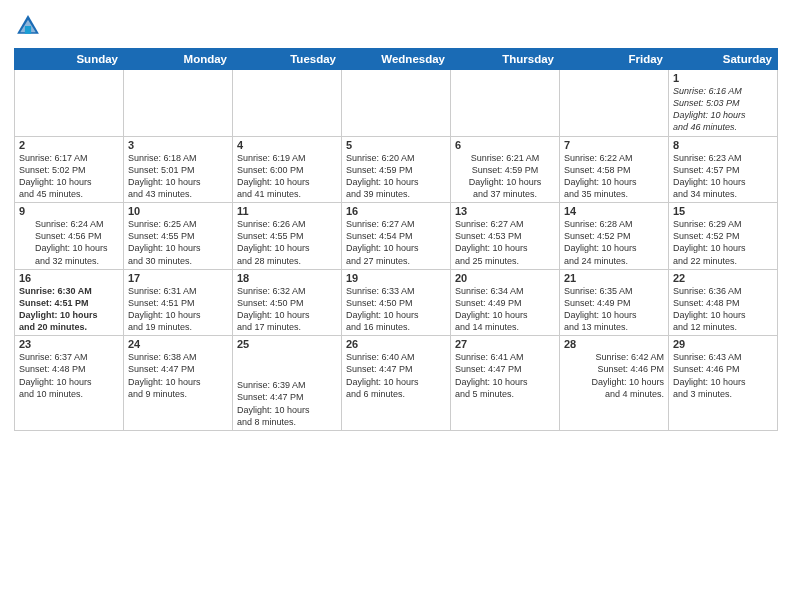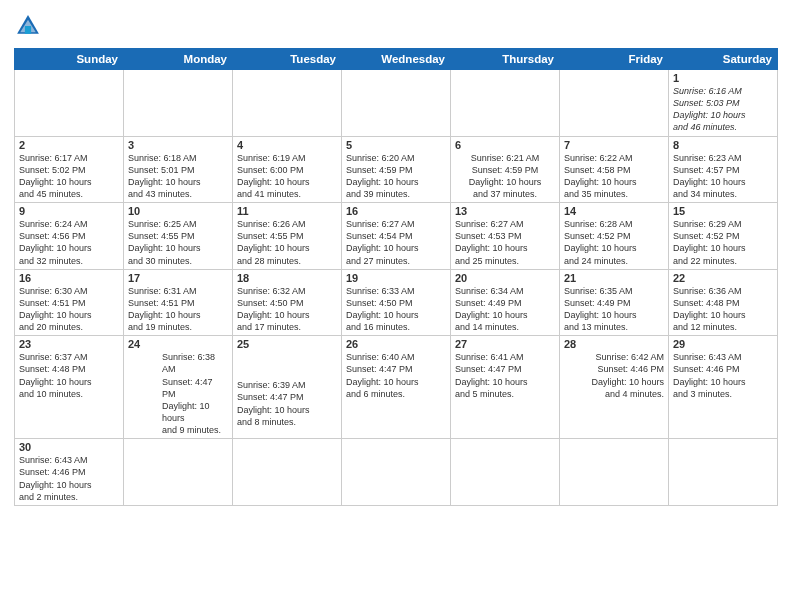--- a/index.html
+++ b/index.html
@@ -193,21 +193,21 @@
             <span class="day-num">8</span>
             <div class="day-info" style="white-space: pre-line;">Sunrise: 6:23 AM
 Sunset: 4:57 PM
 Daylight: 10 hours
 and 34 minutes.</div>
           </td>
         </tr>
         <tr>
           <td>
             <span class="day-num">9</span>
-            <div class="day-info" style="white-space: pre-line;">Sunrise: 6:24 AM
+            <div class="day-info" style="white-space: pre-line; margin-left: 16px;">Sunrise: 6:24 AM
 Sunset: 4:56 PM
 Daylight: 10 hours
 and 32 minutes.</div>
           </td>
           <td>
             <span class="day-num">10</span>
             <div class="day-info" style="white-space: pre-line;">Sunrise: 6:25 AM
 Sunset: 4:55 PM
 Daylight: 10 hours
 and 30 minutes.</div>
@@ -244,21 +244,21 @@
             <span class="day-num">15</span>
             <div class="day-info" style="white-space: pre-line;">Sunrise: 6:29 AM
 Sunset: 4:52 PM
 Daylight: 10 hours
 and 22 minutes.</div>
           </td>
         </tr>
         <tr>
           <td>
             <span class="day-num">16</span>
-            <div class="day-info" style="white-space: pre-line;">Sunrise: 6:30 AM
+            <div class="day-info" style="white-space: pre-line; font-weight: bold;">Sunrise: 6:30 AM
 Sunset: 4:51 PM
 Daylight: 10 hours
 and 20 minutes.</div>
           </td>
           <td>
             <span class="day-num">17</span>
             <div class="day-info" style="white-space: pre-line;">Sunrise: 6:31 AM
 Sunset: 4:51 PM
 Daylight: 10 hours
 and 19 minutes.</div>
@@ -302,21 +302,21 @@
         <tr>
           <td>
             <span class="day-num">23</span>
             <div class="day-info" style="white-space: pre-line;">Sunrise: 6:37 AM
 Sunset: 4:48 PM
 Daylight: 10 hours
 and 10 minutes.</div>
           </td>
           <td>
             <span class="day-num">24</span>
-            <div class="day-info" style="white-space: pre-line; margin-left: 34px;">Sunrise: 6:38 AM
+            <div class="day-info" style="white-space: pre-line;">Sunrise: 6:38 AM
 Sunset: 4:47 PM
 Daylight: 10 hours
 and 9 minutes.</div>
           </td>
           <td>
             <span class="day-num">25</span>
             <div class="day-info" style="white-space: pre-line; margin-top: 29px;">Sunrise: 6:39 AM
 Sunset: 4:47 PM
 Daylight: 10 hours
 and 8 minutes.</div>
@@ -342,31 +342,16 @@
 Daylight: 10 hours
 and 4 minutes.</div>
           </td>
           <td>
             <span class="day-num">29</span>
             <div class="day-info" style="white-space: pre-line;">Sunrise: 6:43 AM
 Sunset: 4:46 PM
 Daylight: 10 hours
 and 3 minutes.</div>
           </td>
-        </tr>
-        <tr class="last-row">
-          <td>
-            <span class="day-num">30</span>
-            <div class="day-info" style="white-space: pre-line;">Sunrise: 6:43 AM
-Sunset: 4:46 PM
-Daylight: 10 hours
-and 2 minutes.</div>
-          </td>
-          <td class="empty-cell"></td>
-          <td class="empty-cell"></td>
-          <td class="empty-cell"></td>
-          <td class="empty-cell"></td>
-          <td class="empty-cell"></td>
-          <td class="empty-cell"></td>
         </tr>
       </tbody>
   </table>
 </div>
 
 </body></html>

